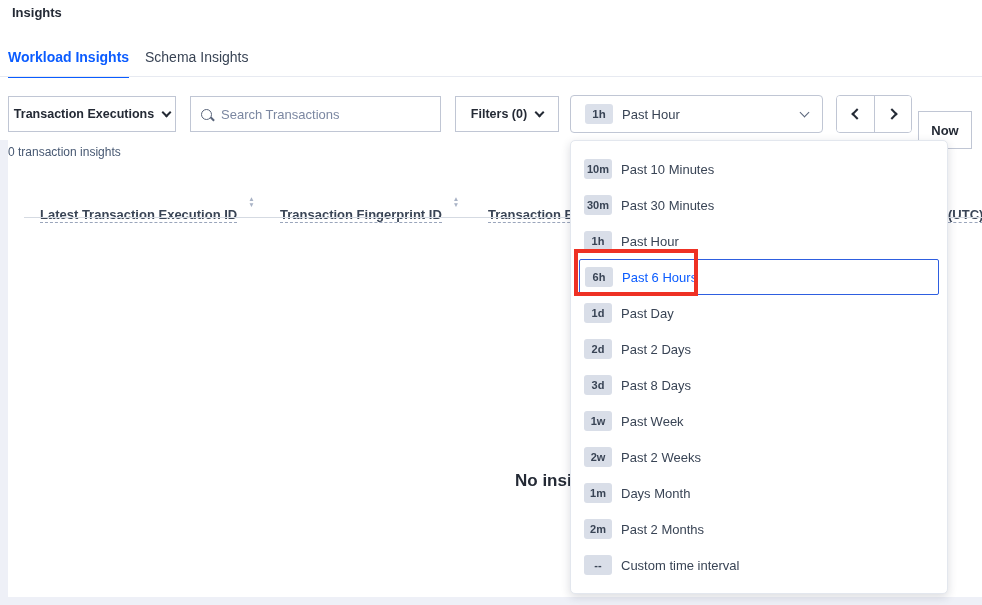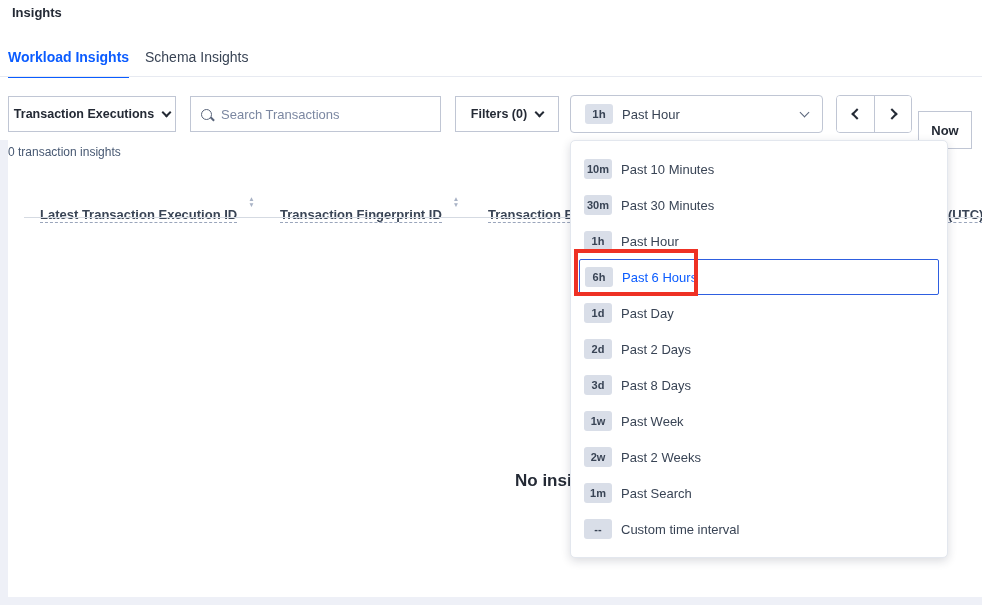--- a/index.html
+++ b/index.html
@@ -191,21 +191,25 @@
     <div class="dd-item">
       <span class="dd-badge">1w</span>
       <span class="dd-label">Past Week</span>
     </div>
     <div class="dd-item">
       <span class="dd-badge">2w</span>
       <span class="dd-label">Past 2 Weeks</span>
     </div>
     <div class="dd-item">
       <span class="dd-badge">1m</span>
-      <span class="dd-label">Past Search</span>
+      <span class="dd-label">Days Month</span>
+    </div>
+    <div class="dd-item">
+      <span class="dd-badge">2m</span>
+      <span class="dd-label">Past 2 Months</span>
     </div>
     <div class="dd-item">
       <span class="dd-badge">--</span>
       <span class="dd-label">Custom time interval</span>
     </div>
   </div>
 
   <div class="annotation-box"></div>
 
 </div>

